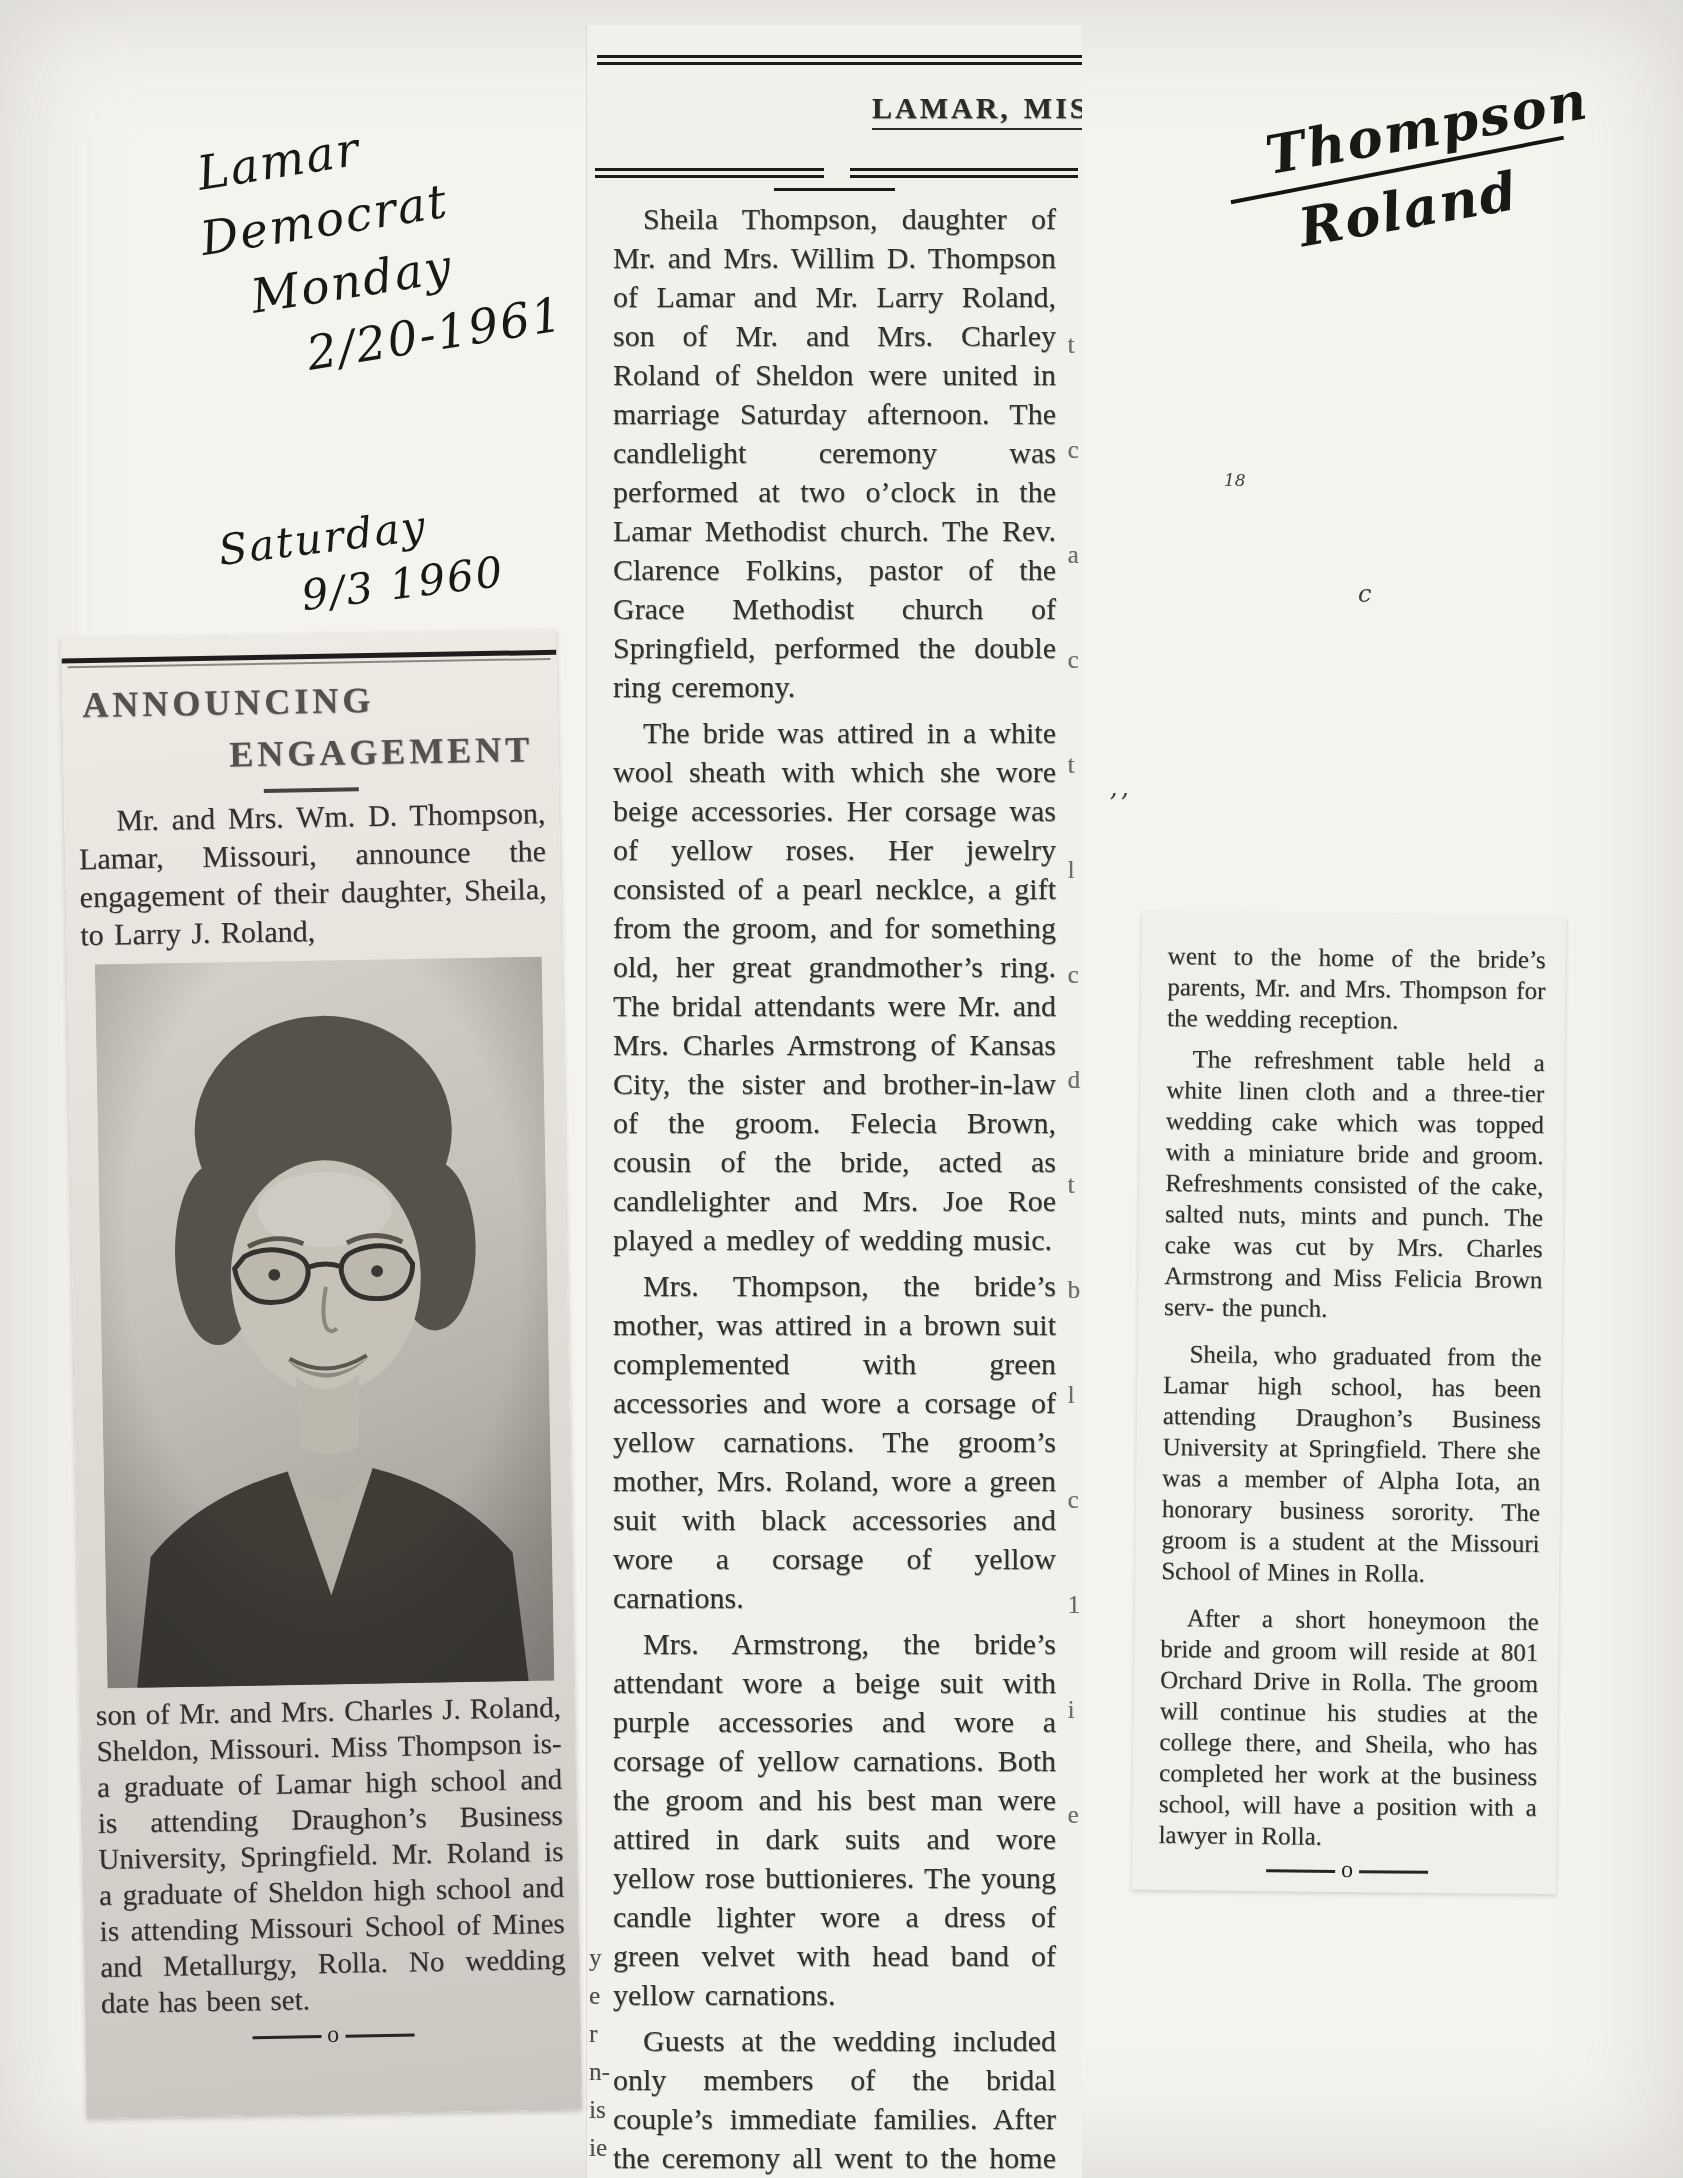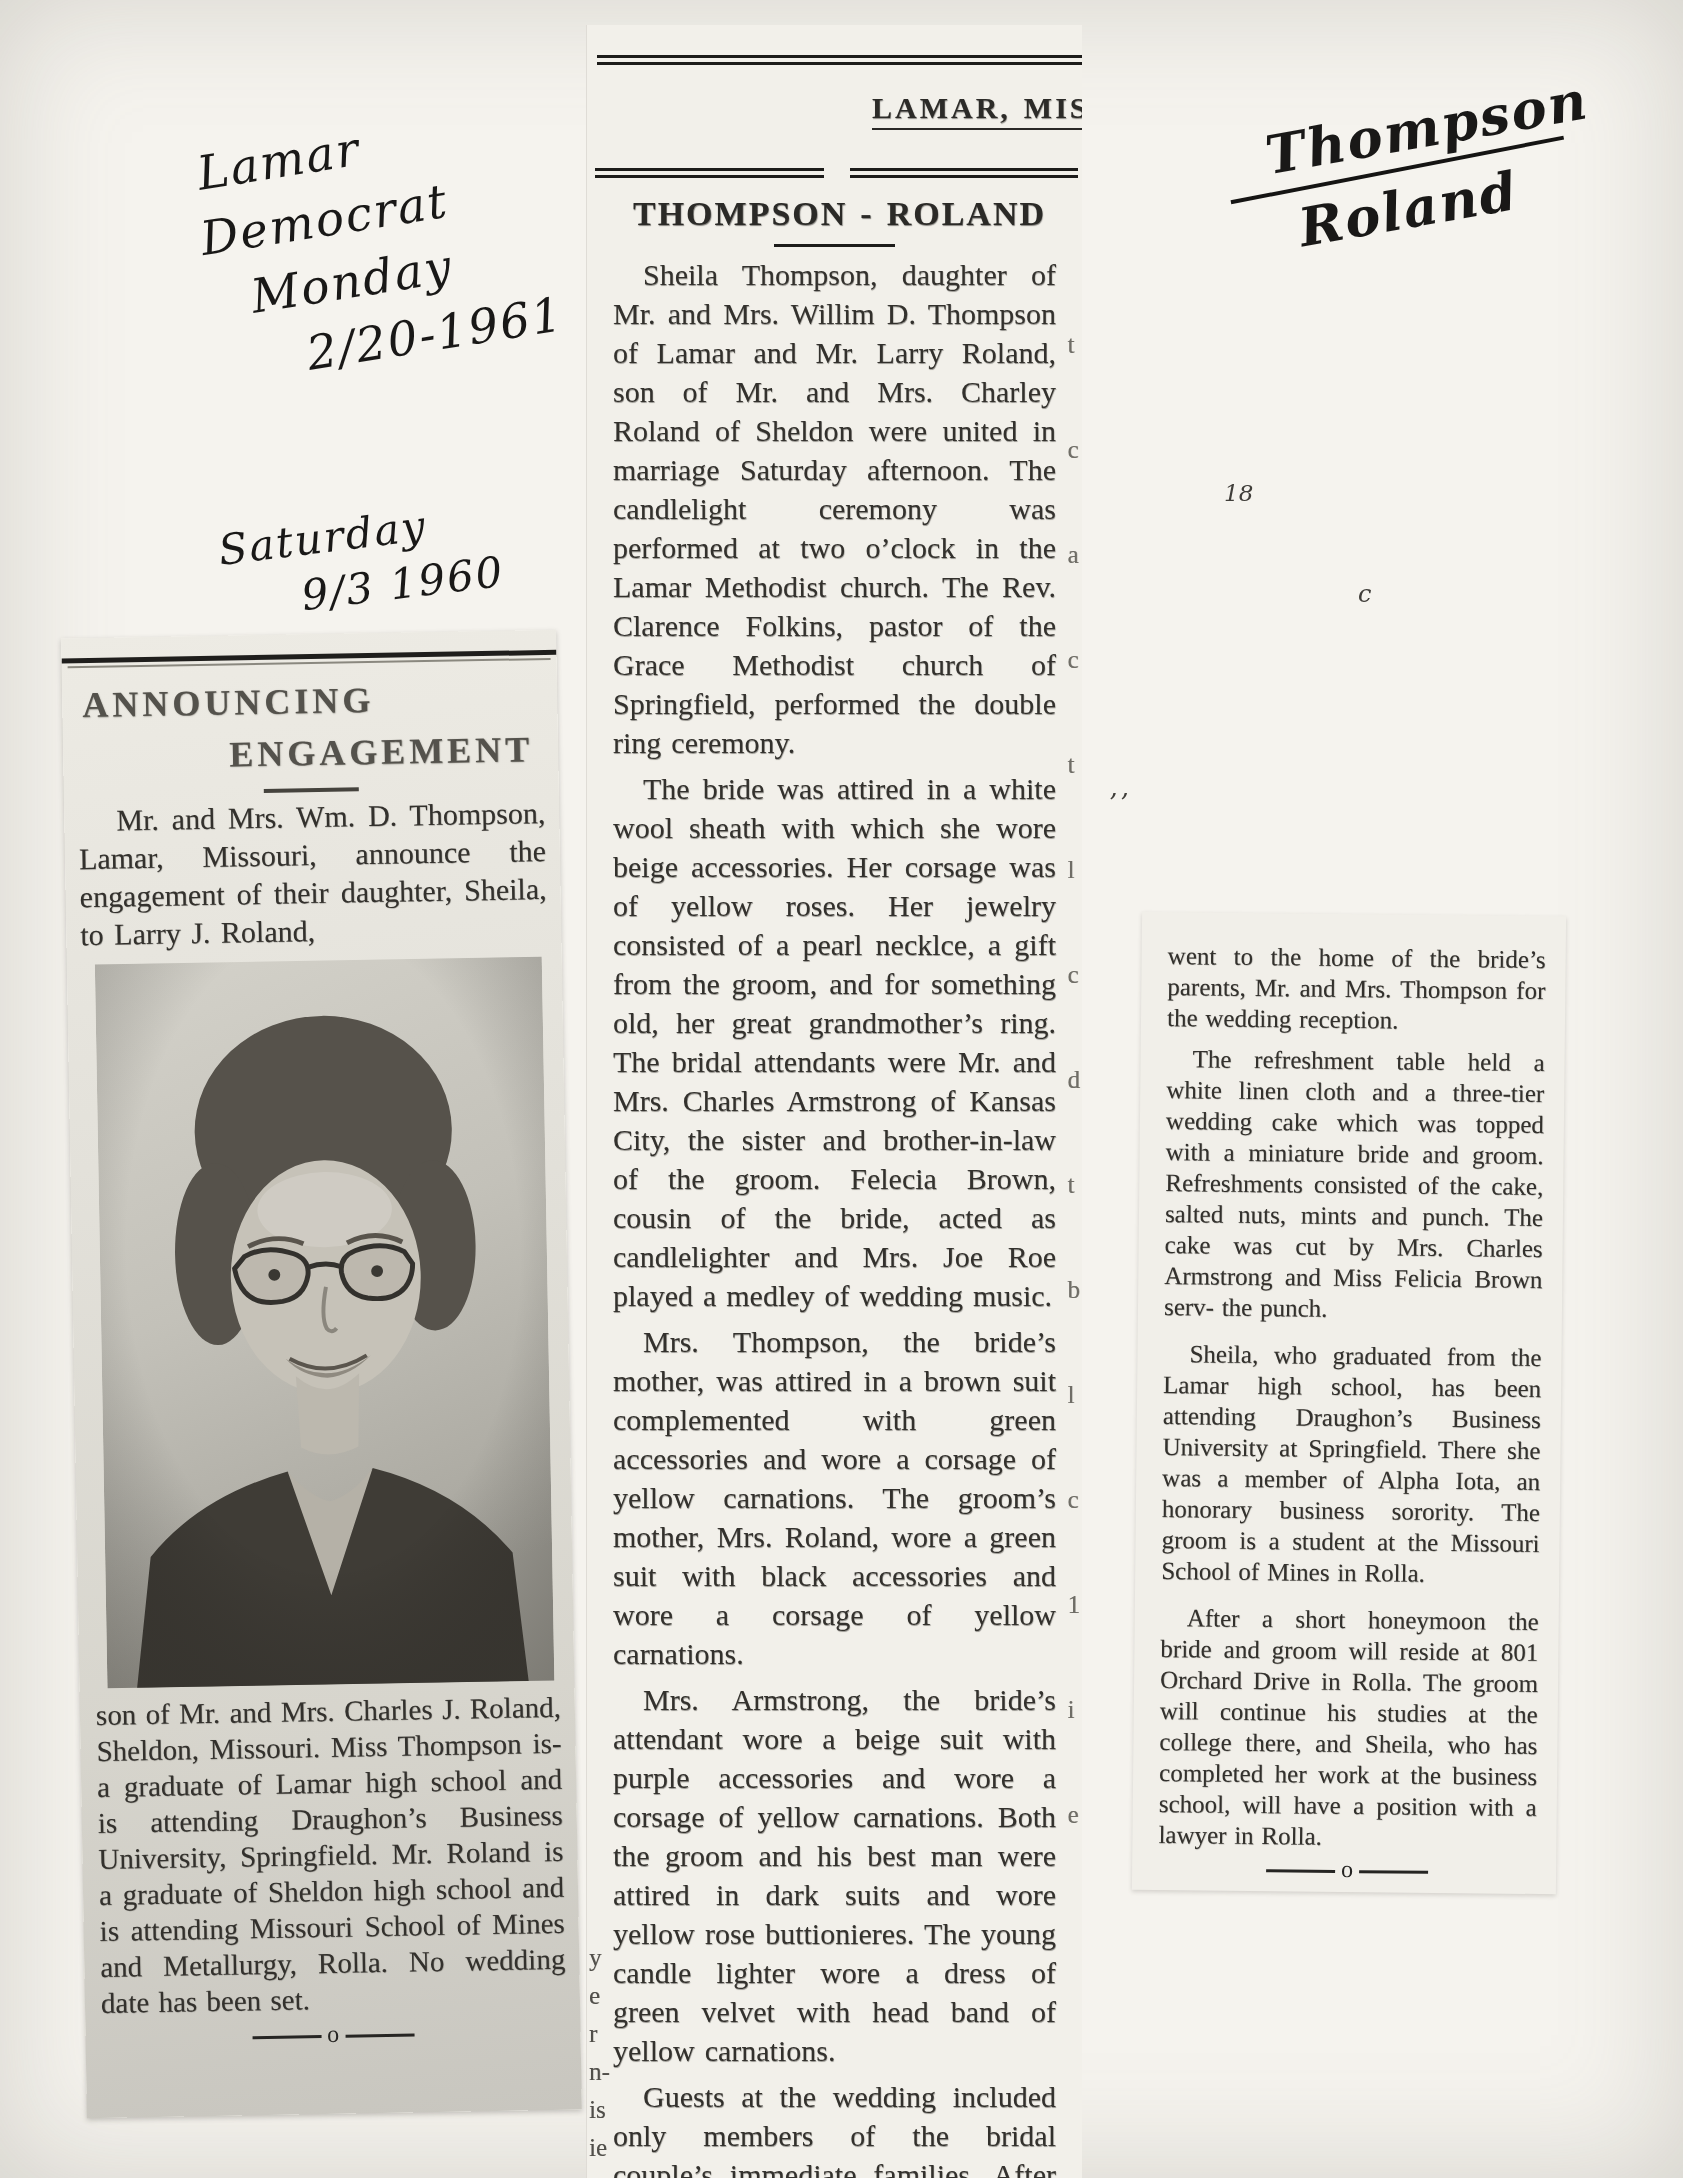--- a/index.html
+++ b/index.html
@@ -27,21 +27,21 @@
   .note-lamar .hl3{margin-left:79px;}
   .note-lamar .hl4{margin-left:125px;}
   .note-saturday{left:203px;top:507px;transform:rotate(-7deg);font-size:42px;line-height:55px;}
   .note-saturday .hl1{margin-left:18px;}
   .note-saturday .hl2{margin-left:95px;}
   .note-thompson{left:1220px;top:97px;transform:rotate(-10deg);font-size:53px;line-height:69px;font-weight:700;}
   .note-thompson .hl1{margin-left:51px;}
   .note-thompson .hl2{margin-left:71px;}
   .hw-underline{width:339px;height:4px;background:#151413;margin:0 0 4px 8px;transform:rotate(-1deg);}
   .stray{position:absolute;font-family:"DejaVu Serif", serif;font-style:italic;color:#403e3a;}
-  .stray-18{left:1224px;top:480px;font-size:23px;}
+  .stray-18{left:1224px;top:470px;font-size:17px;}
   .stray-c{left:1358px;top:580px;font-size:24px;}
   .stray-q{left:1109px;top:788px;font-size:26px;letter-spacing:3px;}
 
   
   .clip{position:absolute;color:#33312d;}
   .clip p{margin:0 0 7px 0;text-align:justify;
     text-shadow:0.5px 0.5px 0.7px rgba(45,42,38,0.45);}
   .indent{text-indent:30px;}
   .divider{display:flex;align-items:center;justify-content:center;gap:6px;}
   .dline{width:69px;height:2.5px;background:#262523;}
@@ -152,21 +152,20 @@
     <div class="rule-split">
       <div class="rd-seg">
           <div class="rd"></div>
           <div class="rd"></div>
         </div>
       <div class="rd-seg">
           <div class="rd"></div>
           <div class="rd"></div>
         </div>
     </div>
-    <h1 class="headline">THOMPSON - ROLAND</h1>
     <div class="short-rule"></div>
     <div class="center-body">
       <p class="indent">Sheila Thompson, daughter of Mr. and Mrs. Willim D. Thompson of Lamar and Mr. Larry Roland, son of Mr. and Mrs. Charley Roland of Sheldon were united in marriage Saturday afternoon. The candlelight ceremony was performed at two o’clock in the Lamar Methodist church. The Rev. Clarence Folkins, pastor of the Grace Methodist church of Springfield, performed the double ring ceremony.</p>
       <p class="indent">The bride was attired in a white wool sheath with which she wore beige accessories. Her corsage was of yellow roses. Her jewelry consisted of a pearl necklce, a gift from the groom, and for something old, her great grandmother’s ring. The bridal attendants were Mr. and Mrs. Charles Armstrong of Kansas City, the sister and brother-in-law of the groom. Felecia Brown, cousin of the bride, acted as candlelighter and Mrs. Joe Roe played a medley of wedding music.</p>
       <p class="indent">Mrs. Thompson, the bride’s mother, was attired in a brown suit complemented with green accessories and wore a corsage of yellow carnations. The groom’s mother, Mrs. Roland, wore a green suit with black accessories and wore a corsage of yellow carnations.</p>
       <p class="indent">Mrs. Armstrong, the bride’s attendant wore a beige suit with purple accessories and wore a corsage of yellow carnations. Both the groom and his best man were attired in dark suits and wore yellow rose buttionieres. The young candle lighter wore a dress of green velvet with head band of yellow carnations.</p>
       <p class="indent">Guests at the wedding included only members of the bridal couple’s immediate families. After the ceremony all went to the home of the bride’s</p>
     </div>
     <div class="frag frag-right">t
 c

